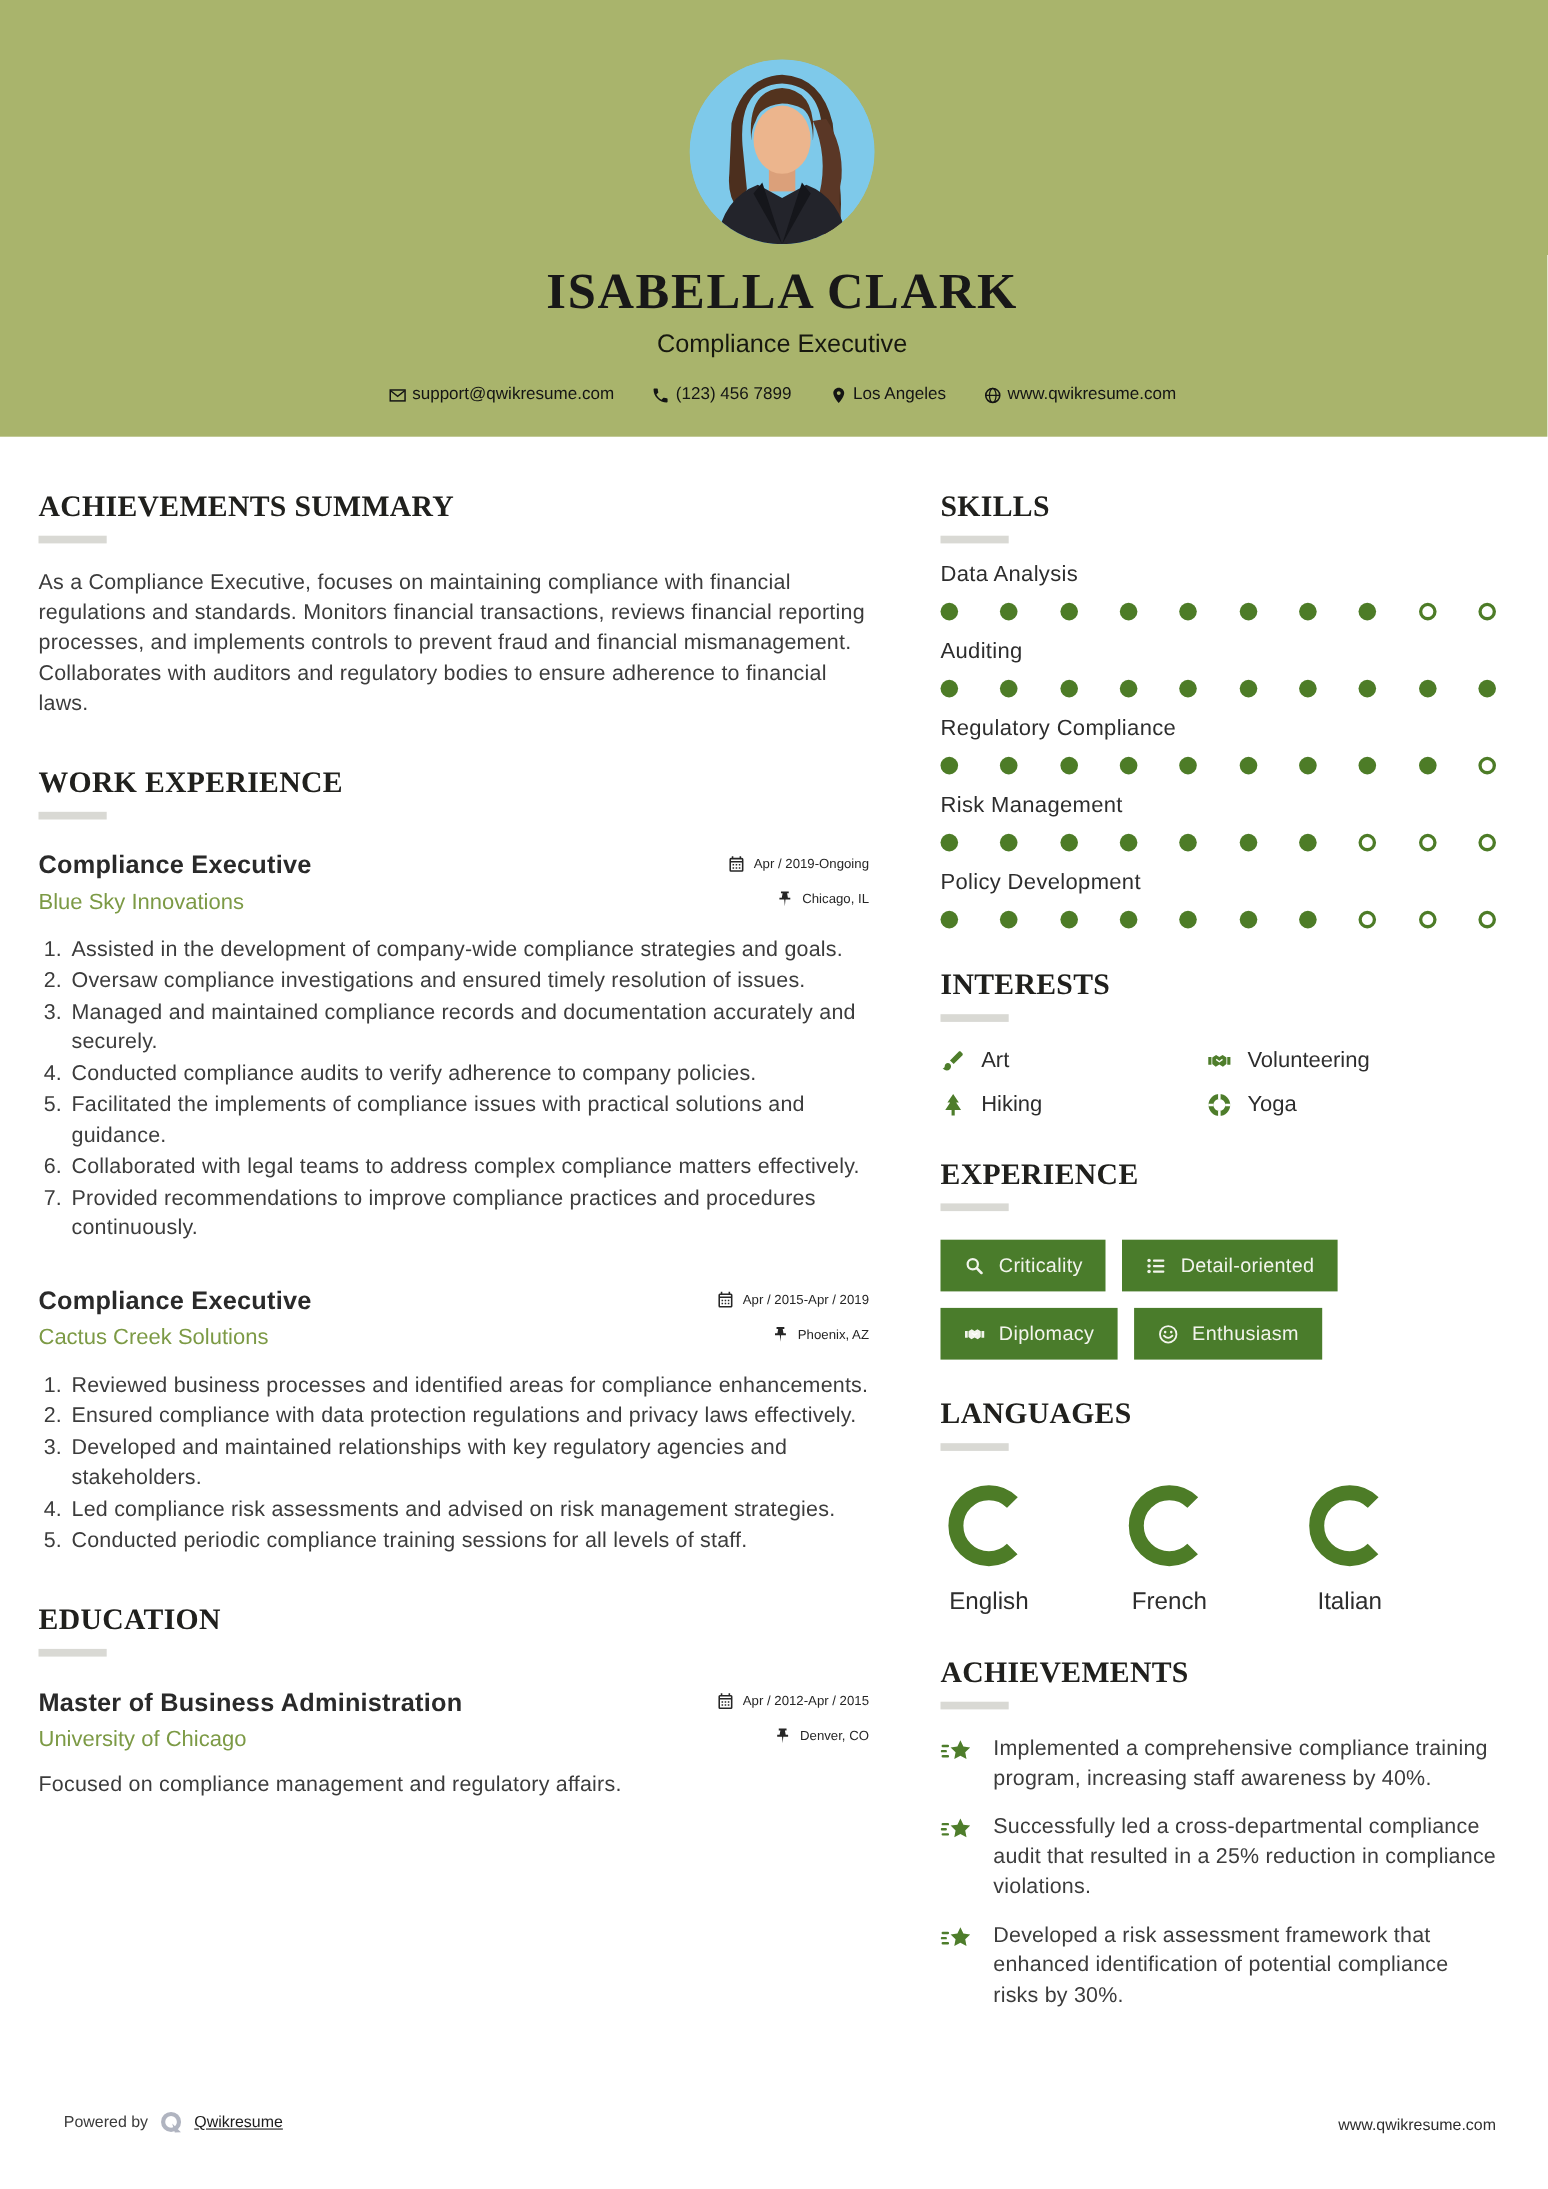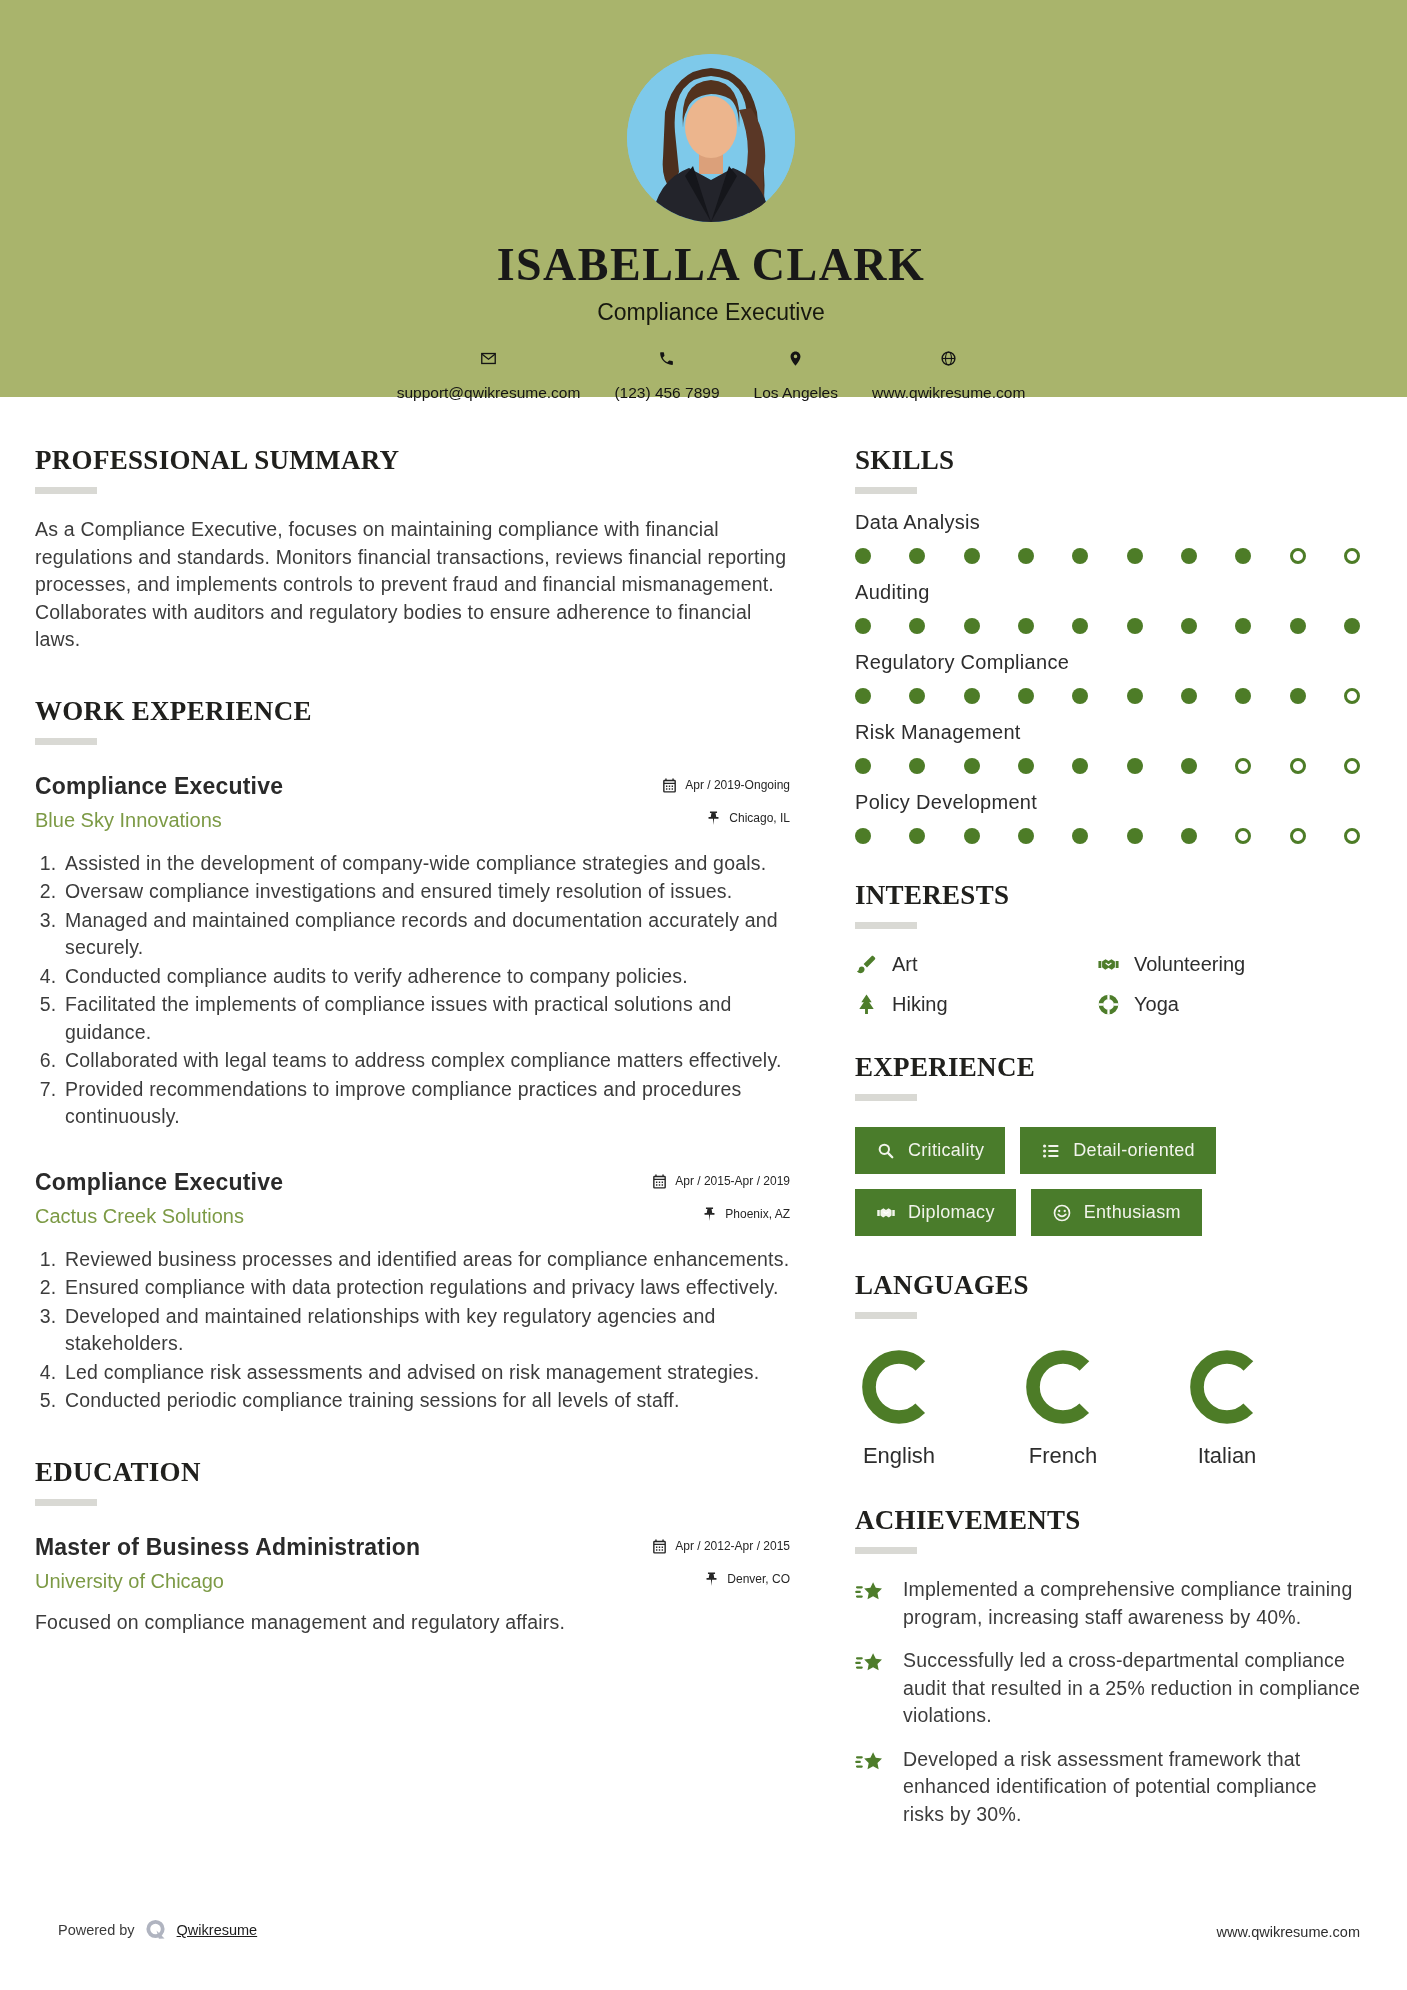--- a/index.html
+++ b/index.html
@@ -20,21 +20,21 @@
   }
   .photo svg { display:block; width:168px; height:168px; }
   .person-name {
     font-family:"Liberation Serif", serif; font-weight:700;
     font-size:46px; letter-spacing:1.5px; color:#181818; margin-top:16px;
   }
   .person-title { font-size:23px; color:#17180f; margin-top:8px; font-weight:500; }
   .contact-row {
     display:flex; justify-content:center; align-items:center; gap:34px; margin-top:24px;
   }
-  .contact-item { display:inline-flex; align-items:center; gap:17px; font-size:15.5px; color:#141414;flex-direction:column; }
+  .contact-item { display:inline-flex; align-items:center; gap:5px; font-size:15.5px; color:#141414; }
   .cicon { width:17px; height:17px; display:inline-block; color:#141414; }
   .cicon svg { width:100%; height:100%; display:block; }
 
   
   .main { display:flex; padding:48px 0 0 35px; }
   .col-left  { width:755px; margin-right:65px; flex:none; }
   .col-right { width:505px; flex:none; }
 
   h2.sec {
     font-family:"Liberation Serif", serif; font-weight:700; font-size:27px;
@@ -166,21 +166,21 @@
           <span>www.qwikresume.com</span>
         </div>
       </div>
   </header>
 
   <div class="main">
 
     <div class="col-left">
 
       <section class="section first">
-        <h2 class="sec">PROFESSIONAL SUMMARY</h2>
+        <h2 class="sec">ACHIEVEMENTS SUMMARY</h2>
         <div class="sec-bar"></div>
         <p class="summary-text">As a Compliance Executive, focuses on maintaining compliance with financial regulations and standards. Monitors financial transactions, reviews financial reporting processes, and implements controls to prevent fraud and financial mismanagement. Collaborates with auditors and regulatory bodies to ensure adherence to financial laws.</p>
       </section>
 
       <section class="section">
         <h2 class="sec">WORK EXPERIENCE</h2>
         <div class="sec-bar"></div>
         <div>
             <article class="job">
         <div class="jrow">

